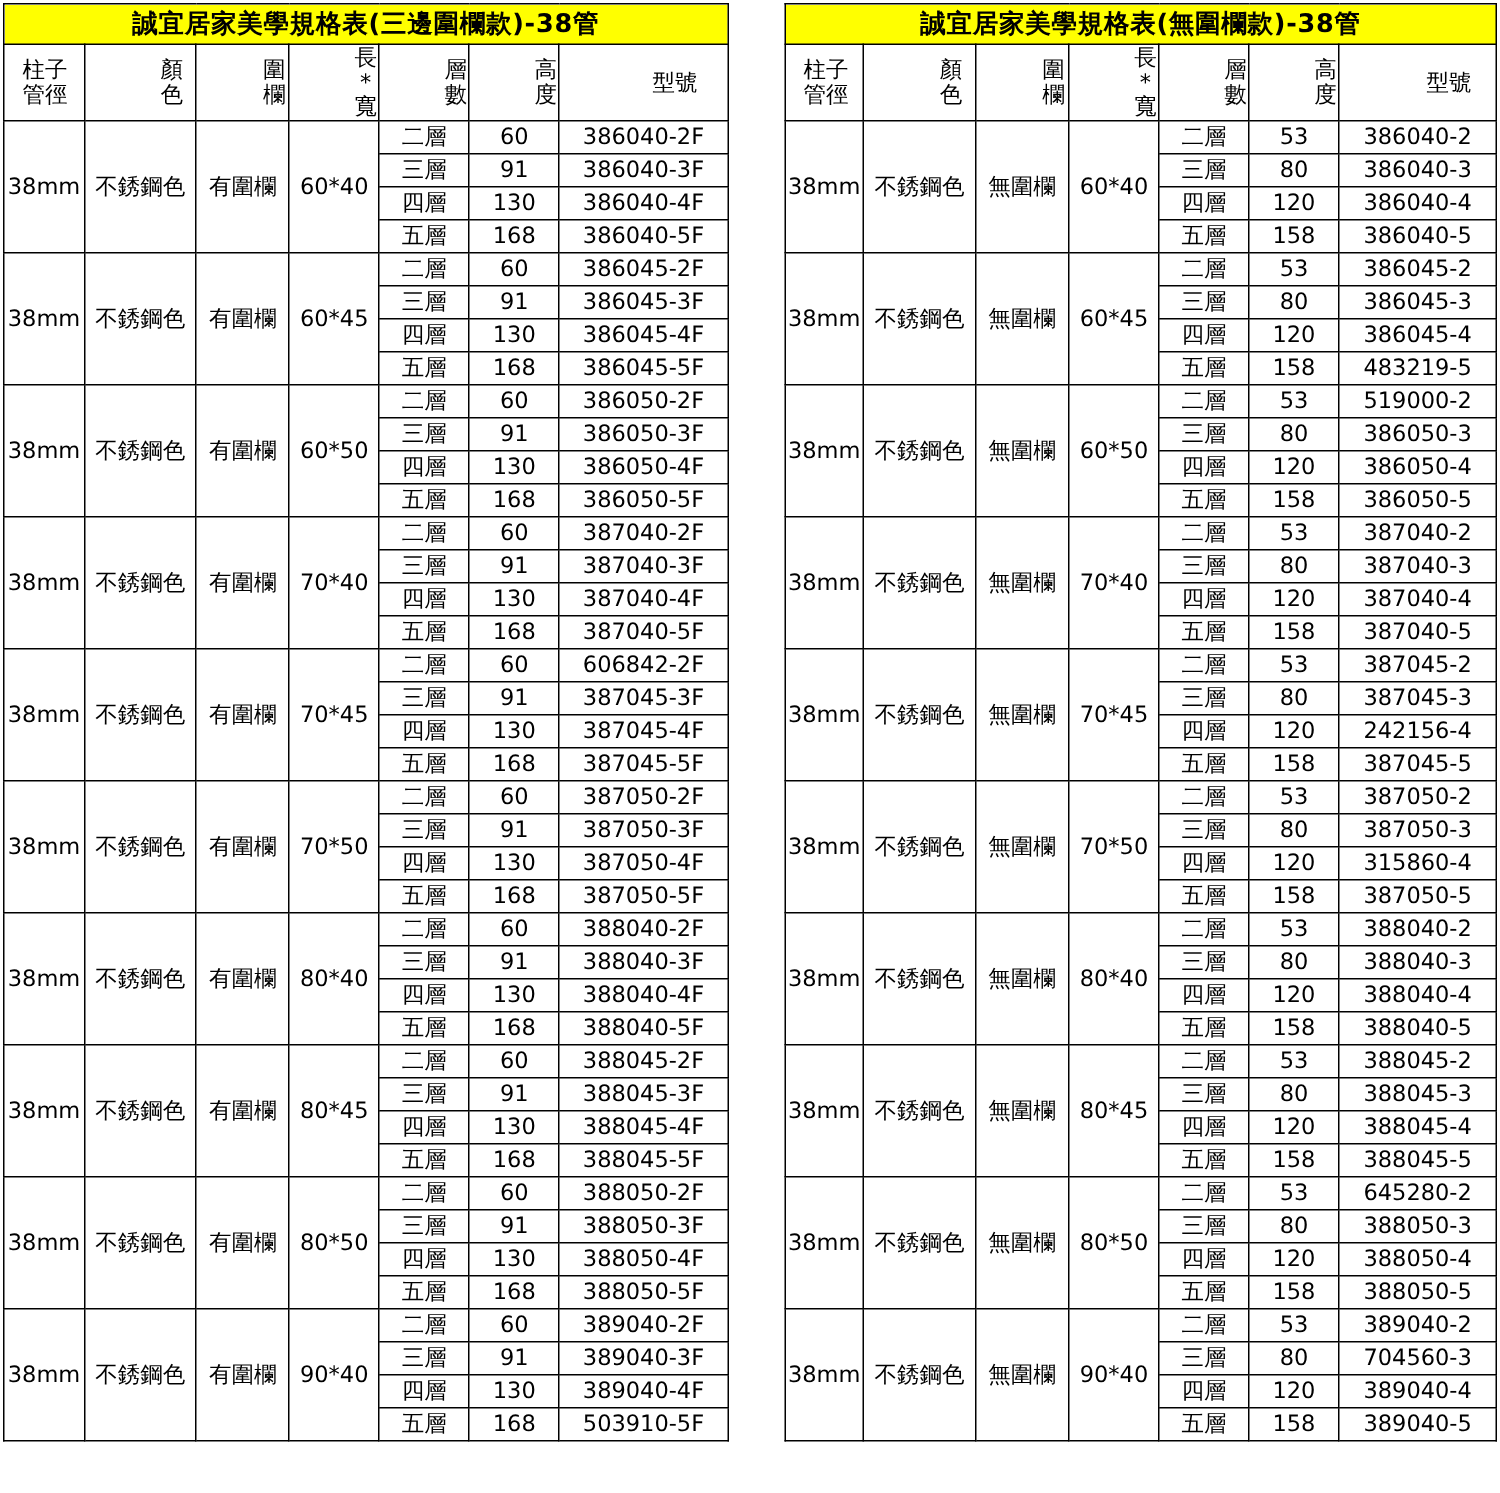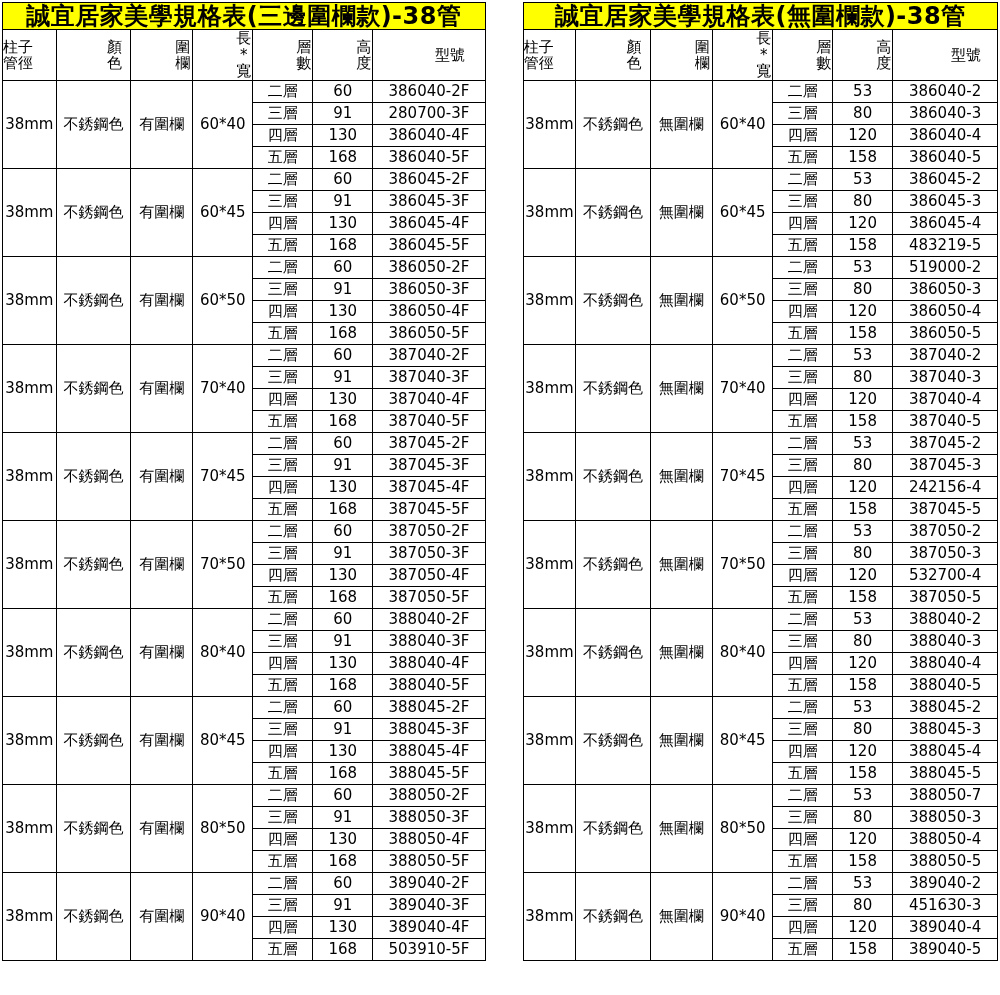--- a/index.html
+++ b/index.html
@@ -30,33 +30,33 @@
     line-height: 1.1;
     padding: 0 1px;
     height: 22px;
     overflow: hidden;
     white-space: nowrap;
     box-sizing: border-box;
   }
   table.spec td.title {
     background: #ffff00;
     font-weight: bold;
-    font-size: 24px;
+    font-size: 17px;
     height: 27px;
     letter-spacing: 0.5px;
   }
   table.spec td.colhead {
     height: 40px;
     white-space: pre-line;
     font-size: 15px;
     padding-left: 43px;
   }
   table.spec td.colhead.first {
     text-align: left;
-    padding-left: 0;
+    padding-left: 12px;
   }
 </style>
 </head>
 <body>
 
 <div class="page">
   <div id="table-0">
       <table class="spec">
         <colgroup>
           <col style="width:56px">
@@ -86,21 +86,21 @@
             <td rowspan="4">不銹鋼色</td>
             <td rowspan="4">有圍欄</td>
             <td rowspan="4">60*40</td>
             <td>二層</td>
             <td>60</td>
             <td>386040-2F</td>
           </tr>
           <tr>
             <td>三層</td>
             <td>91</td>
-            <td>280700-3F</td>
+            <td>386040-3F</td>
           </tr>
           <tr>
             <td>四層</td>
             <td>130</td>
             <td>386040-4F</td>
           </tr>
           <tr>
             <td>五層</td>
             <td>168</td>
             <td>386040-5F</td>
@@ -177,21 +177,21 @@
             <td>168</td>
             <td>387040-5F</td>
           </tr>
           <tr>
             <td rowspan="4">38mm</td>
             <td rowspan="4">不銹鋼色</td>
             <td rowspan="4">有圍欄</td>
             <td rowspan="4">70*45</td>
             <td>二層</td>
             <td>60</td>
-            <td>387045-2F</td>
+            <td>606842-2F</td>
           </tr>
           <tr>
             <td>三層</td>
             <td>91</td>
             <td>387045-3F</td>
           </tr>
           <tr>
             <td>四層</td>
             <td>130</td>
             <td>387045-4F</td>
@@ -479,21 +479,21 @@
             <td>387050-2</td>
           </tr>
           <tr>
             <td>三層</td>
             <td>80</td>
             <td>387050-3</td>
           </tr>
           <tr>
             <td>四層</td>
             <td>120</td>
-            <td>532700-4</td>
+            <td>315860-4</td>
           </tr>
           <tr>
             <td>五層</td>
             <td>158</td>
             <td>387050-5</td>
           </tr>
           <tr>
             <td rowspan="4">38mm</td>
             <td rowspan="4">不銹鋼色</td>
             <td rowspan="4">無圍欄</td>
@@ -541,21 +541,21 @@
             <td>158</td>
             <td>388045-5</td>
           </tr>
           <tr>
             <td rowspan="4">38mm</td>
             <td rowspan="4">不銹鋼色</td>
             <td rowspan="4">無圍欄</td>
             <td rowspan="4">80*50</td>
             <td>二層</td>
             <td>53</td>
-            <td>388050-7</td>
+            <td>645280-2</td>
           </tr>
           <tr>
             <td>三層</td>
             <td>80</td>
             <td>388050-3</td>
           </tr>
           <tr>
             <td>四層</td>
             <td>120</td>
             <td>388050-4</td>
@@ -570,21 +570,21 @@
             <td rowspan="4">不銹鋼色</td>
             <td rowspan="4">無圍欄</td>
             <td rowspan="4">90*40</td>
             <td>二層</td>
             <td>53</td>
             <td>389040-2</td>
           </tr>
           <tr>
             <td>三層</td>
             <td>80</td>
-            <td>451630-3</td>
+            <td>704560-3</td>
           </tr>
           <tr>
             <td>四層</td>
             <td>120</td>
             <td>389040-4</td>
           </tr>
           <tr>
             <td>五層</td>
             <td>158</td>
             <td>389040-5</td>

